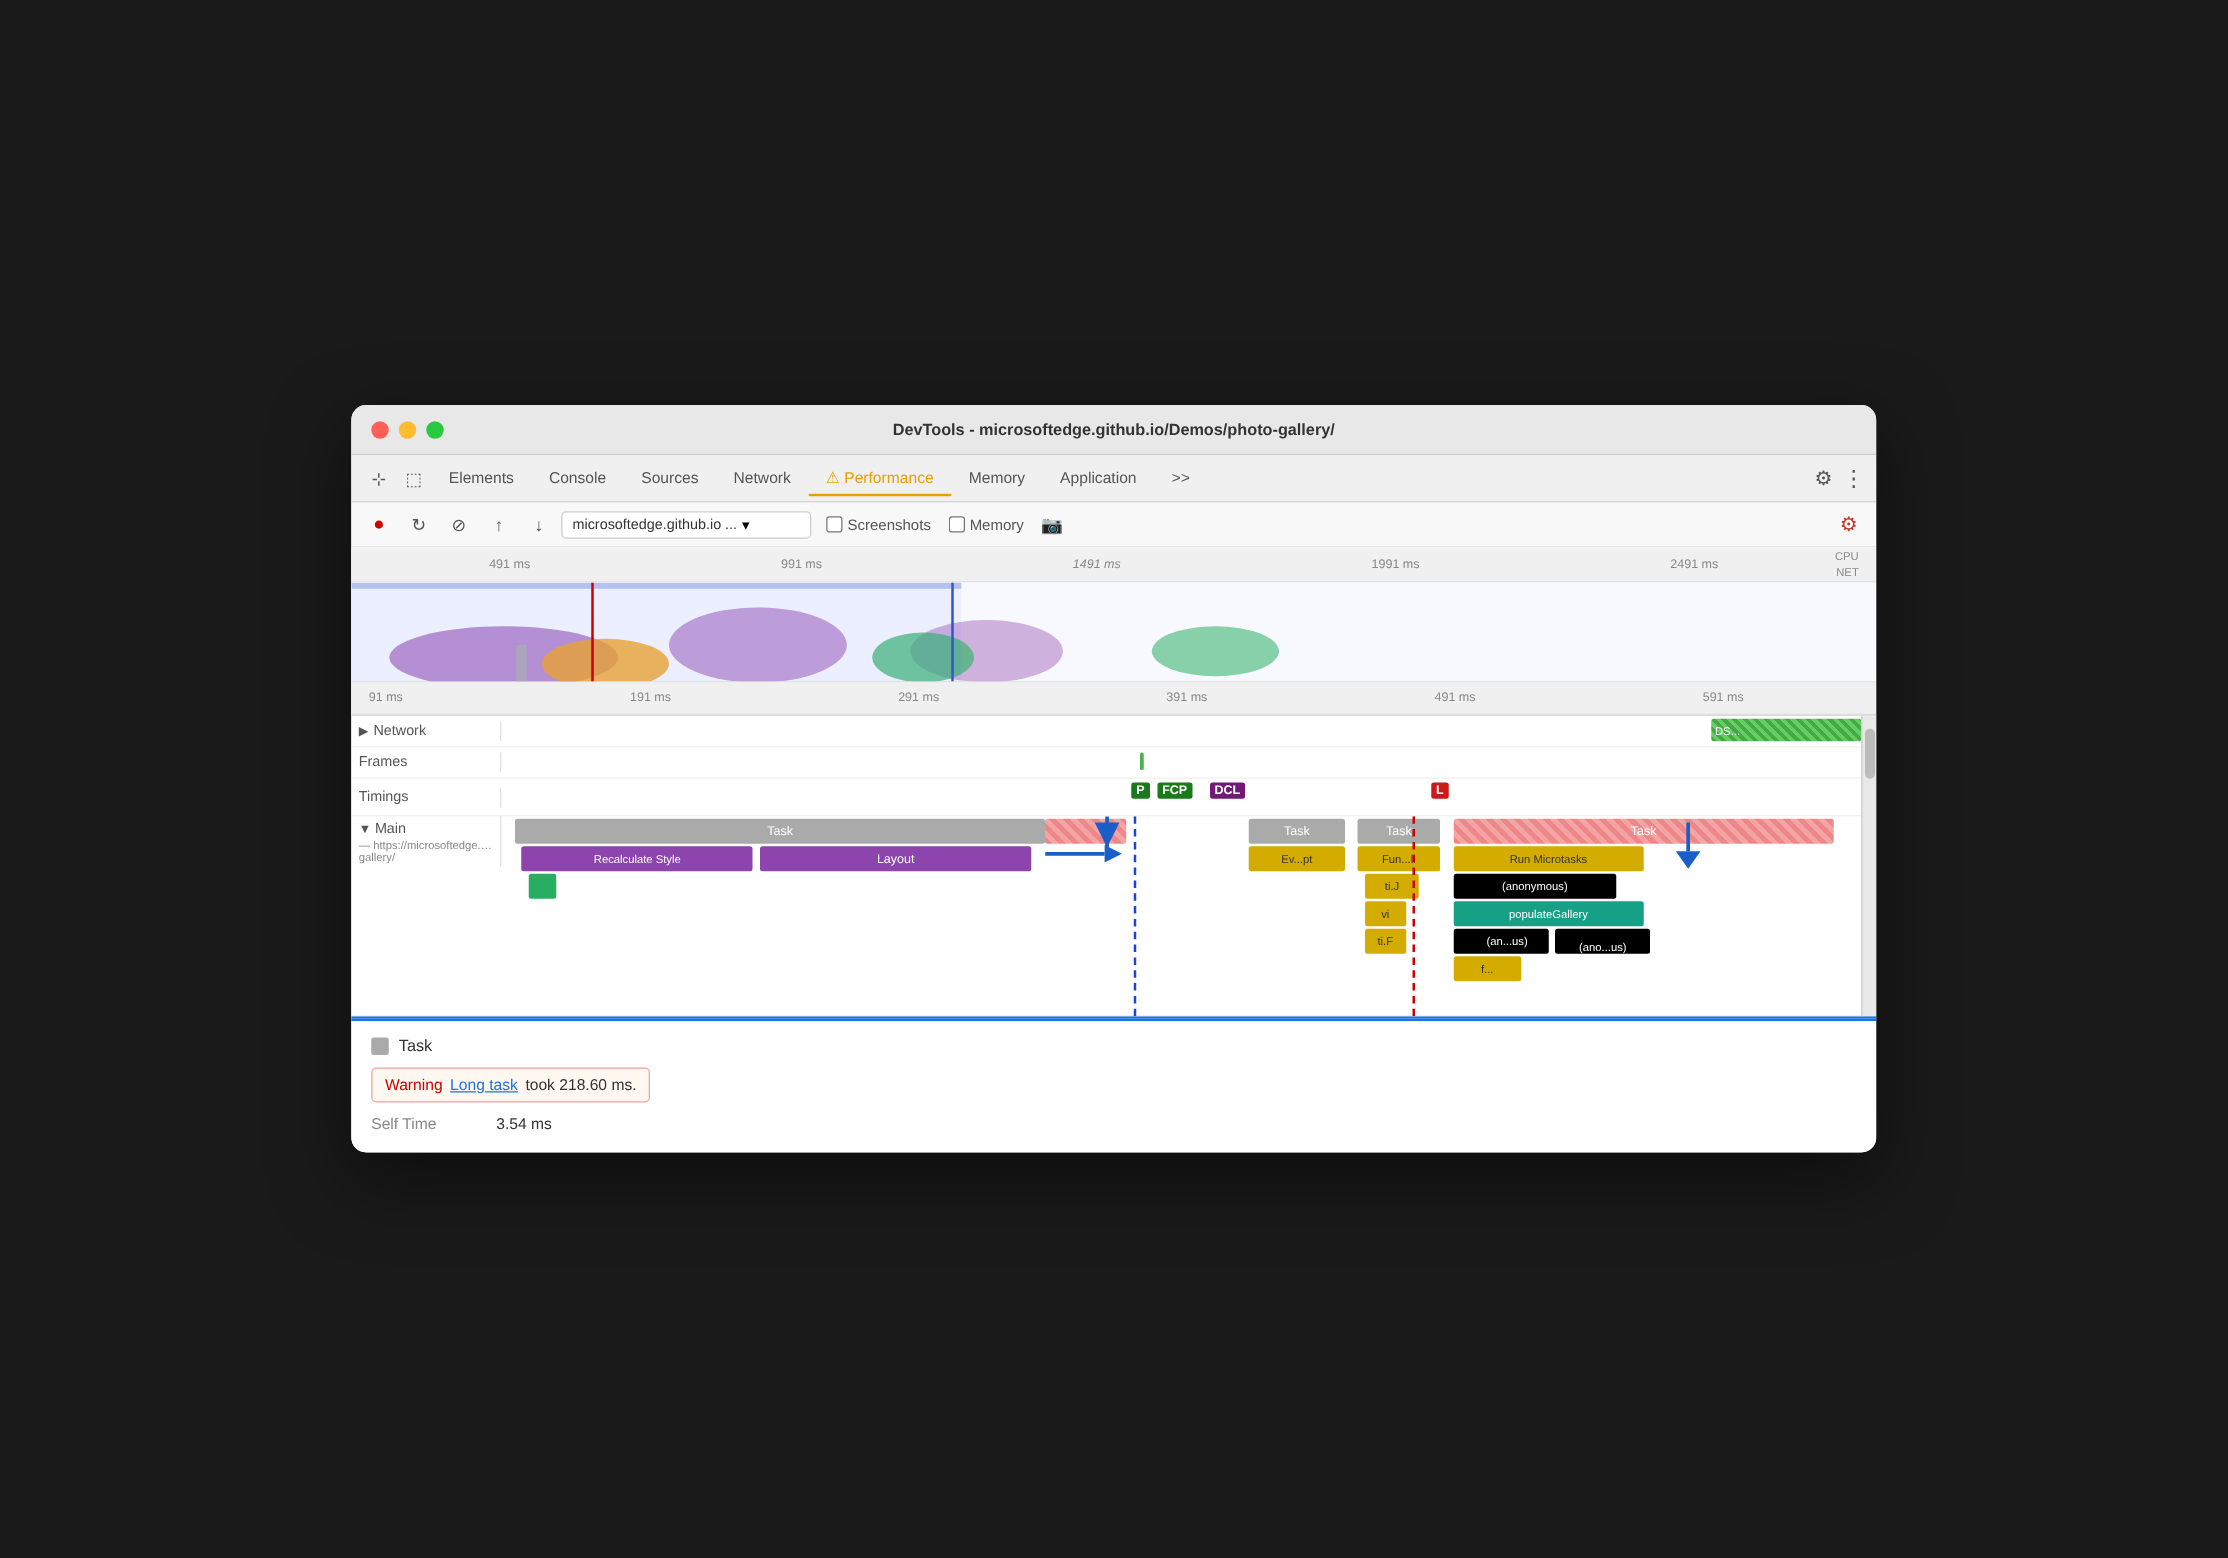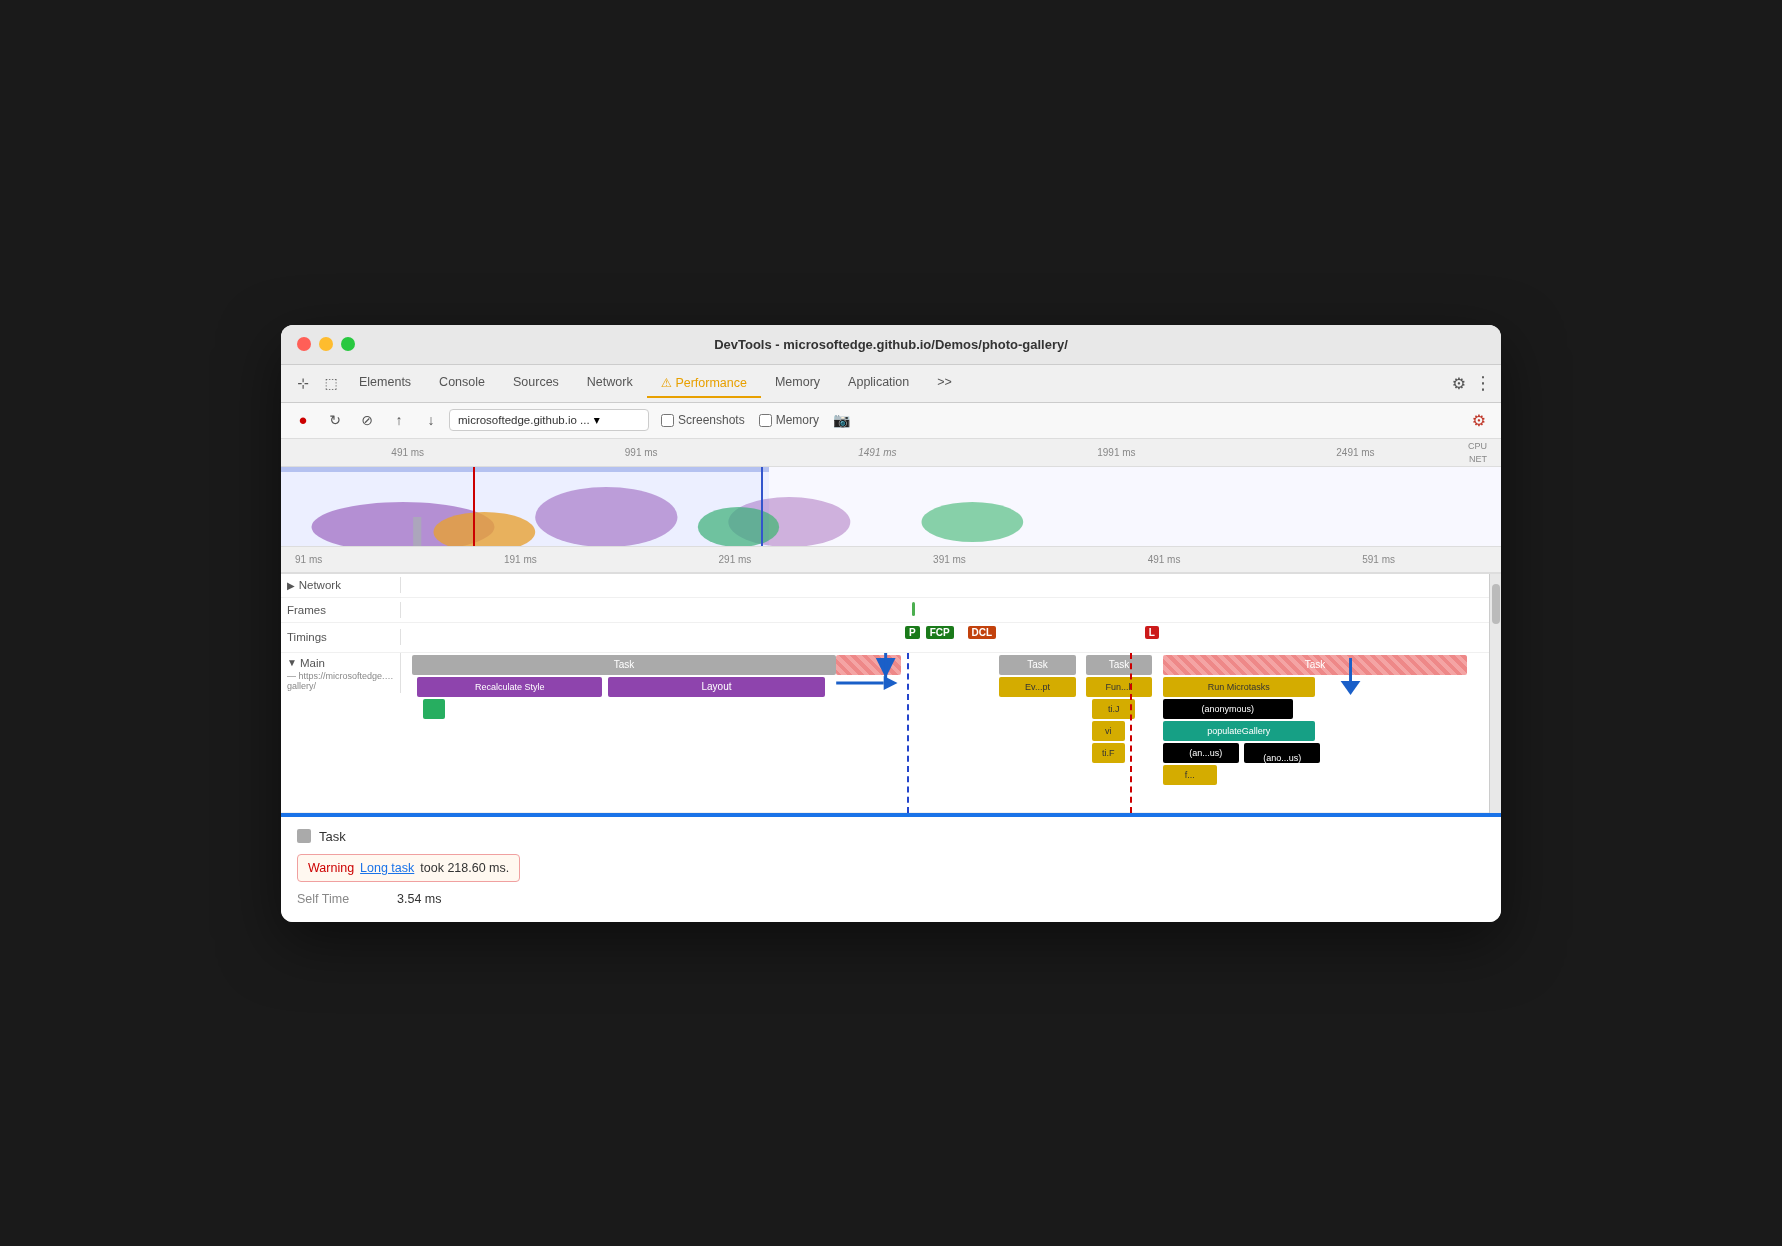--- a/index.html
+++ b/index.html
@@ -182,21 +182,21 @@
       top: 3px;
       padding: 1px 4px;
       font-size: 10px;
       font-weight: bold;
       color: white;
       border-radius: 2px;
       cursor: pointer;
     }
     .timing-p { background: #1a7a1a; }
     .timing-fcp { background: #1a7a1a; }
-    .timing-dcl { background: #c2410c; }
+    .timing-dcl { background: #701a75; }
     .timing-l { background: #cc1a1a; }
     .task-bar {
       position: absolute;
       height: 20px;
       border-radius: 2px;
       font-size: 10px;
       color: white;
       display: flex;
       align-items: center;
       justify-content: center;
@@ -395,20 +395,25 @@
       <div style="background:#bbb; border-radius:4px; width:8px; margin:2px; height:40px; margin-top:10px;"></div>
     </div>
 
     <div style="margin-right:12px;">
 
       <div class="track-row">
         <div class="track-label">
           <span style="font-size:10px;">▶</span>
           <span>Network</span>
         </div>
+        <div class="track-content">
+          <div class="ds-bar">
+            <span style="color:white; font-size:9px; padding:1px 3px;">DS...</span>
+          </div>
+        </div>
       </div>
 
       <div class="track-row">
         <div class="track-label">
           <span>Frames</span>
         </div>
         <div class="track-content">
           <div class="frames-bar" style="left:47%; width:3px;"></div>
         </div>
       </div>

